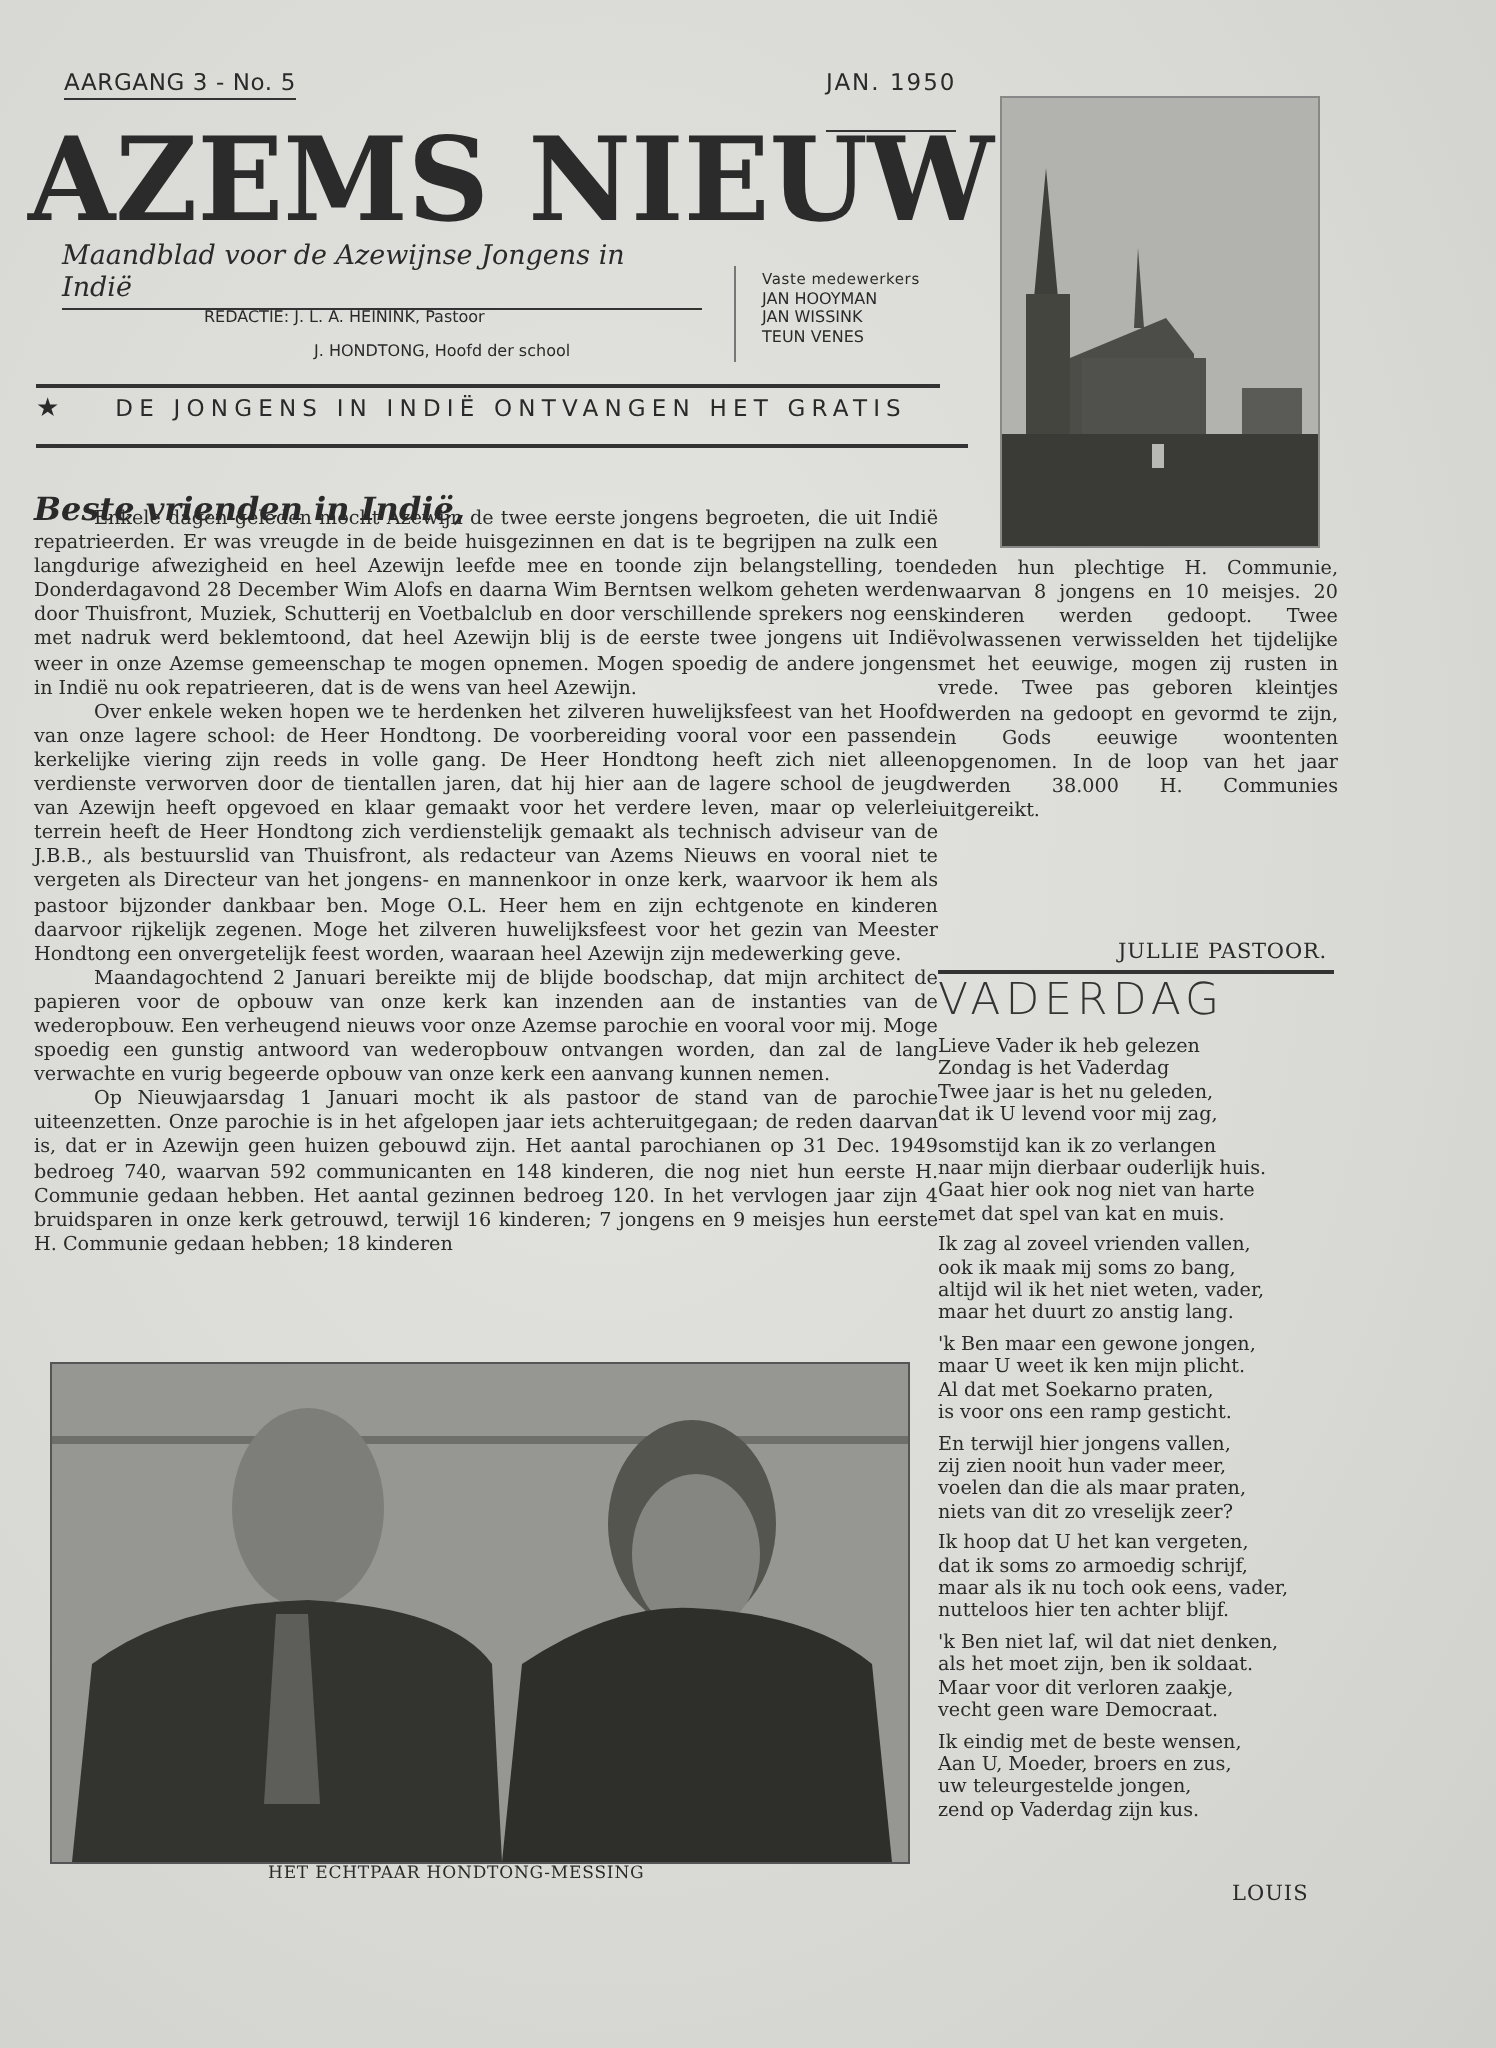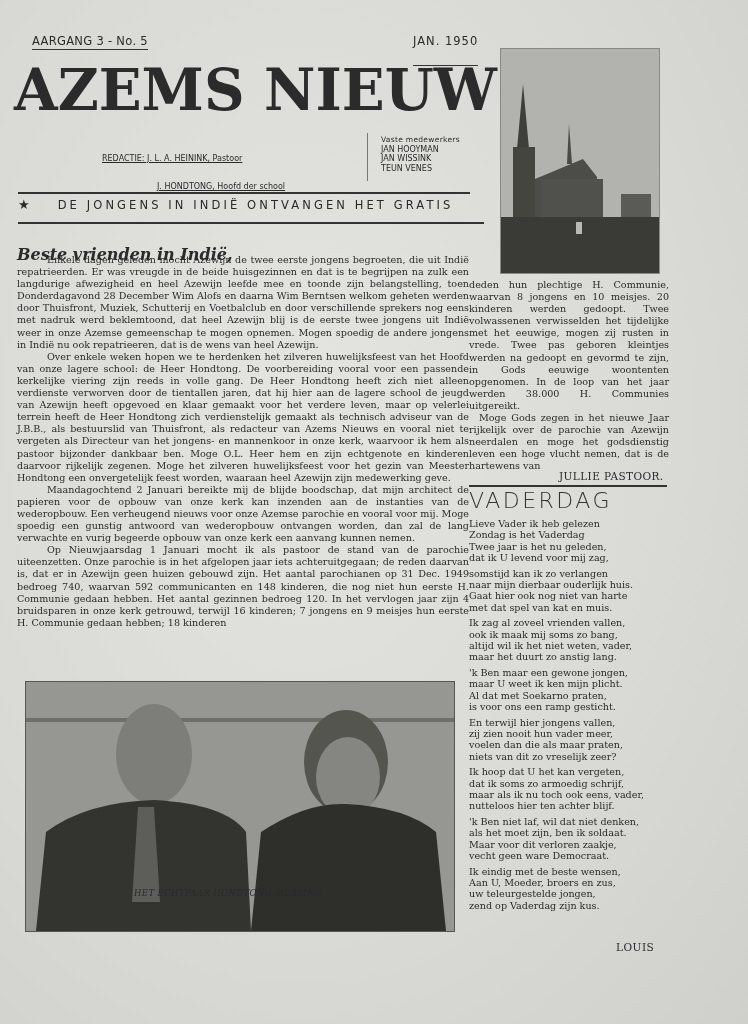--- a/index.html
+++ b/index.html
@@ -14,22 +14,22 @@
       position: absolute; left: 0; top: 0; width: 748px; height: 1024px;
       background: radial-gradient(ellipse at 40% 40%, #e4e4e0 0%, #d9d9d5 60%, #cfcfcb 100%);
     }
     .sans { font-family: "DejaVu Sans", sans-serif; }
     .abs { position: absolute; }
 
     .volume { left: 32px; top: 34px; font-size: 11.5px; letter-spacing: 0.3px; border-bottom: 1.5px solid #333; padding-bottom: 1px; }
     .date { left: 413px; top: 34px; font-size: 11.5px; letter-spacing: 1px; border-bottom: 1.5px solid #333; padding-bottom: 17px; }
     .masthead { left: 14px; top: 58px; font-size: 58px; font-weight: bold; letter-spacing: 0px; color: #2b2b2b; transform: scaleX(0.97); transform-origin: left; line-height: 64px; font-family: "DejaVu Serif", serif; }
     .subtitle { left: 31px; top: 120px; font-size: 13.5px; font-style: italic; border-bottom: 1.5px solid #333; padding: 0 5px 2px 0; width: 315px; }
-    .redactie { left: 102px; top: 150px; font-size: 8px; line-height: 17px; text-decoration: underline; }
-    .redactie .l2 { padding-left: 55px; margin-top: 11px; }
+    .redactie { left: 102px; top: 150px; font-size: 8px; line-height: 17px; }
+    .redactie .l2 { padding-left: 55px; }
     .vline { left: 367px; top: 133px; width: 1px; height: 48px; background: #777; }
     .staff { left: 381px; top: 135px; font-size: 8px; line-height: 9.5px; }
     .staff .lbl { font-size: 7.5px; letter-spacing: 0.3px; }
     .hr1 { left: 18px; top: 192px; width: 452px; height: 1.5px; background: #333; }
     .tagline { left: 18px; top: 197px; font-size: 11.5px; letter-spacing: 3.1px; }
     .tagline .star { font-size: 13px; margin-right: 28px; letter-spacing: 0; }
     .hr2 { left: 18px; top: 222px; width: 466px; height: 1.5px; background: #333; }
 
     .church { left: 500px; top: 48px; width: 158px; height: 224px; background: linear-gradient(#b9b9b5 0%, #a9a9a5 60%, #5a5a56 70%, #3c3c39 100%); overflow: hidden; border: 1px solid #888; }
 
@@ -41,30 +41,31 @@
     .col-right p { margin: 0; }
     .col-right p.ind { text-indent: 10px; }
     .signoff { left: 559px; top: 470px; font-size: 10.5px; letter-spacing: 0.4px; }
     .hr3 { left: 469px; top: 485px; width: 198px; height: 1.5px; background: #333; }
     .poem-title { left: 469px; top: 488px; font-size: 22px; letter-spacing: 2.5px; font-family: "DejaVu Sans", sans-serif; font-weight: 300; color: #333; }
     .poem { left: 469px; top: 518px; width: 210px; font-size: 9.6px; line-height: 11.3px; }
     .poem .stanza { margin-bottom: 4.5px; }
     .poem-sig { left: 616px; top: 941px; font-size: 10.5px; letter-spacing: 0.5px; }
 
     .photo { left: 25px; top: 681px; width: 428px; height: 249px; background: linear-gradient(90deg, #8c8c88, #9a9a96 50%, #8e8e8a); border: 1px solid #555; overflow: hidden; }
-    .caption { left: 134px; top: 888px; font-size: 8.5px; font-style: italic; letter-spacing: 0.4px; }
+    .caption { left: 134px; top: 932px; font-size: 8.5px; letter-spacing: 0.4px; }
   </style>
 </head>
 <body>
 
 <div class="page">
 
   <div class="abs volume sans">AARGANG 3 - No. 5</div>
   <div class="abs date sans">JAN. 1950</div>
   <div class="abs masthead">AZEMS NIEUWS</div>
+  <div class="abs subtitle">Maandblad voor de Azewijnse Jongens in Indië</div>
 
   <div class="abs redactie sans">
     <div>REDACTIE:  J. L. A. HEININK, Pastoor</div>
     <div class="l2">J. HONDTONG, Hoofd der school</div>
   </div>
   <div class="abs vline"></div>
   <div class="abs staff sans">
     <div class="lbl">Vaste medewerkers</div>
     <div>JAN HOOYMAN</div>
     <div>JAN WISSINK</div>
@@ -94,21 +95,20 @@
   <div class="abs greeting">Beste vrienden in Indië,</div>
   <div class="abs col-left">
     <p>Enkele dagen geleden mocht Azewijn de twee eerste jongens begroeten, die uit Indië repatrieerden. Er was vreugde in de beide huisgezinnen en dat is te begrijpen na zulk een langdurige afwezigheid en heel Azewijn leefde mee en toonde zijn belangstelling, toen Donderdagavond 28 December Wim Alofs en daarna Wim Berntsen welkom geheten werden door Thuisfront, Muziek, Schutterij en Voetbalclub en door verschillende sprekers nog eens met nadruk werd beklemtoond, dat heel Azewijn blij is de eerste twee jongens uit Indië weer in onze Azemse gemeenschap te mogen opnemen. Mogen spoedig de andere jongens in Indië nu ook repatrieeren, dat is de wens van heel Azewijn.</p>
     <p>Over enkele weken hopen we te herdenken het zilveren huwelijksfeest van het Hoofd van onze lagere school: de Heer Hondtong. De voorbereiding vooral voor een passende kerkelijke viering zijn reeds in volle gang. De Heer Hondtong heeft zich niet alleen verdienste verworven door de tientallen jaren, dat hij hier aan de lagere school de jeugd van Azewijn heeft opgevoed en klaar gemaakt voor het verdere leven, maar op velerlei terrein heeft de Heer Hondtong zich verdienstelijk gemaakt als technisch adviseur van de J.B.B., als bestuurslid van Thuisfront, als redacteur van Azems Nieuws en vooral niet te vergeten als Directeur van het jongens- en mannenkoor in onze kerk, waarvoor ik hem als pastoor bijzonder dankbaar ben. Moge O.L. Heer hem en zijn echtgenote en kinderen daarvoor rijkelijk zegenen. Moge het zilveren huwelijksfeest voor het gezin van Meester Hondtong een onvergetelijk feest worden, waaraan heel Azewijn zijn medewerking geve.</p>
     <p>Maandagochtend 2 Januari bereikte mij de blijde boodschap, dat mijn architect de papieren voor de opbouw van onze kerk kan inzenden aan de instanties van de wederopbouw. Een verheugend nieuws voor onze Azemse parochie en vooral voor mij. Moge spoedig een gunstig antwoord van wederopbouw ontvangen worden, dan zal de lang verwachte en vurig begeerde opbouw van onze kerk een aanvang kunnen nemen.</p>
     <p>Op Nieuwjaarsdag 1 Januari mocht ik als pastoor de stand van de parochie uiteenzetten. Onze parochie is in het afgelopen jaar iets achteruitgegaan; de reden daarvan is, dat er in Azewijn geen huizen gebouwd zijn. Het aantal parochianen op 31 Dec. 1949 bedroeg 740, waarvan 592 communicanten en 148 kinderen, die nog niet hun eerste H. Communie gedaan hebben. Het aantal gezinnen bedroeg 120. In het vervlogen jaar zijn 4 bruidsparen in onze kerk getrouwd, terwijl 16 kinderen; 7 jongens en 9 meisjes hun eerste H. Communie gedaan hebben; 18 kinderen</p>
   </div>
 
   <div class="abs col-right">
     <p>deden hun plechtige H. Communie, waarvan 8 jongens en 10 meisjes. 20 kinderen werden gedoopt. Twee volwassenen verwisselden het tijdelijke met het eeuwige, mogen zij rusten in vrede. Twee pas geboren kleintjes werden na gedoopt en gevormd te zijn, in Gods eeuwige woontenten opgenomen. In de loop van het jaar werden 38.000 H. Communies uitgereikt.</p>
-    <p class="ind">Moge Gods zegen in het nieuwe Jaar rijkelijk over de parochie van Azewijn neerdalen en moge het godsdienstig leven een hoge vlucht nemen, dat is de hartewens van</p>
   </div>
   <div class="abs signoff">JULLIE PASTOOR.</div>
   <div class="abs hr3"></div>
 
   <div class="abs poem-title">VADERDAG</div>
   <div class="abs poem" id="poem">
       <div class="stanza">
         <div>Lieve Vader ik heb gelezen</div>
         <div>Zondag is het Vaderdag</div>
         <div>Twee jaar is het nu geleden,</div>

